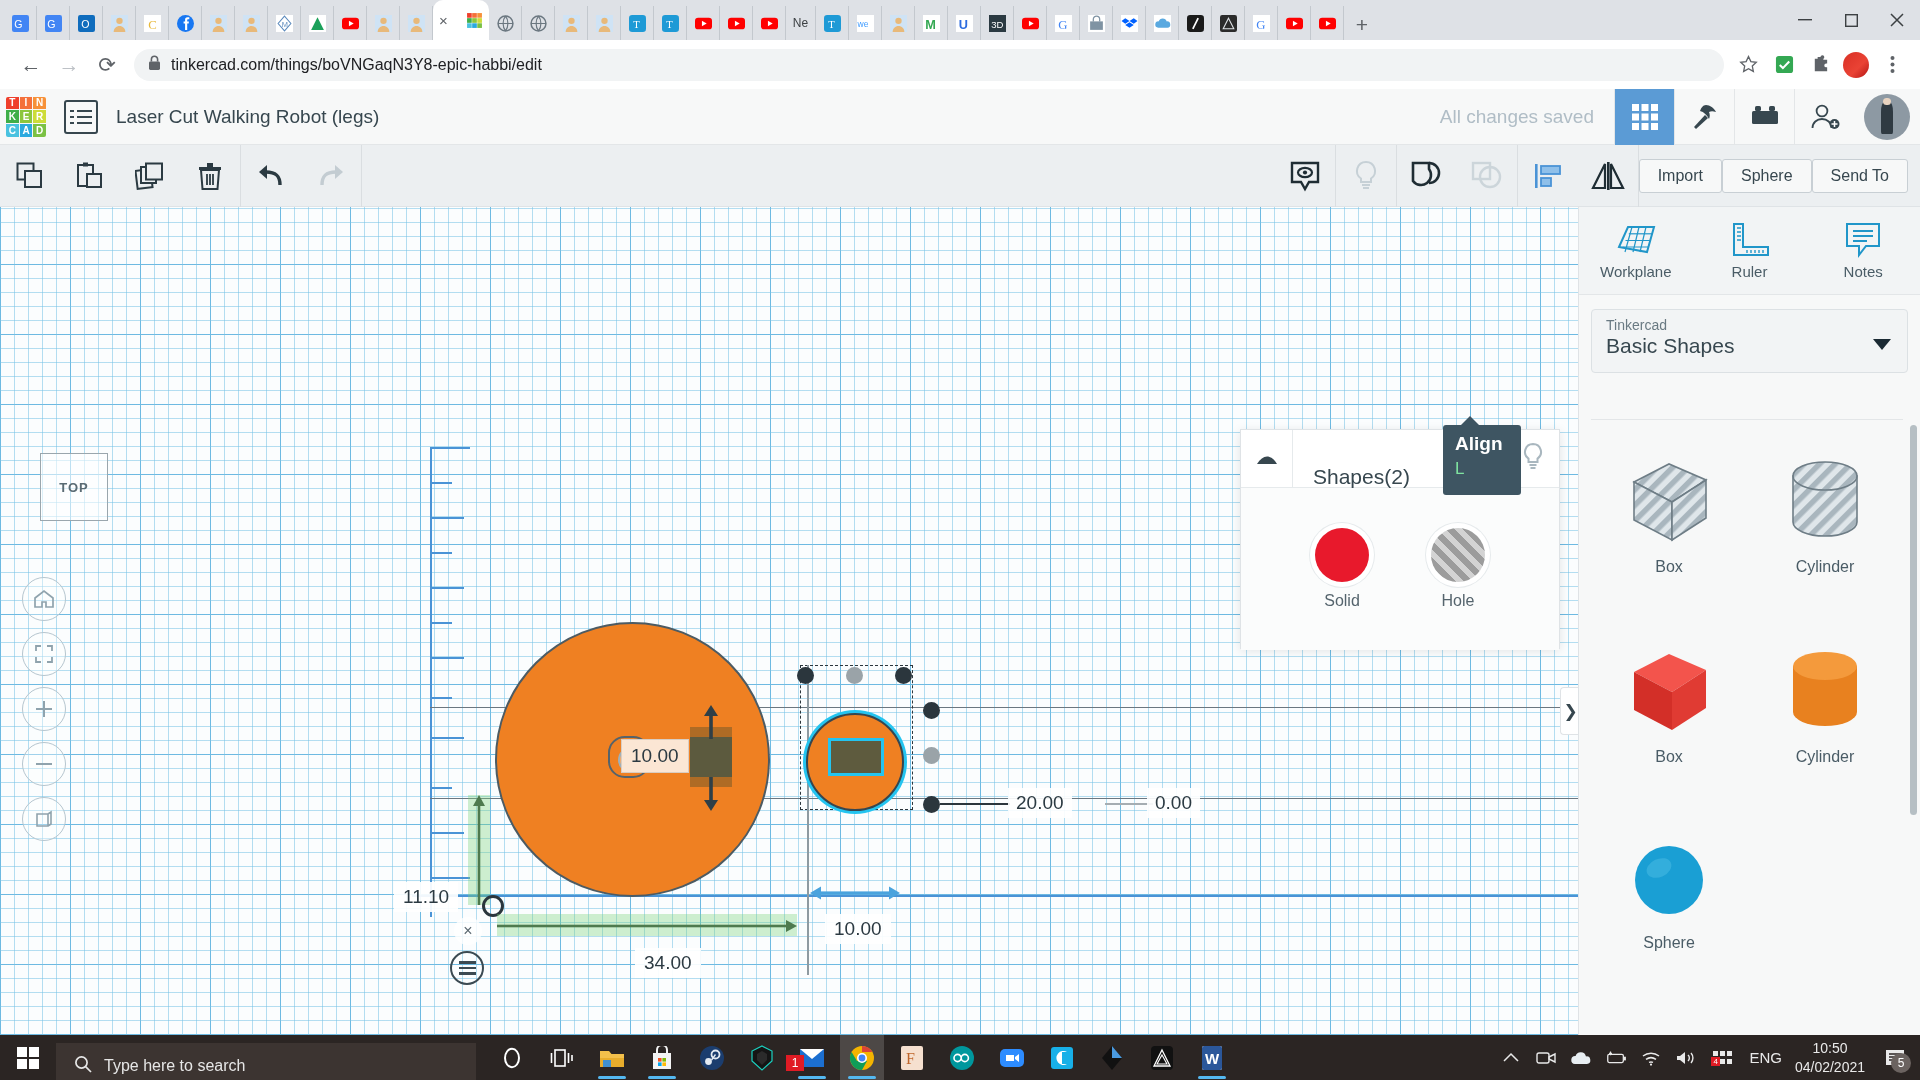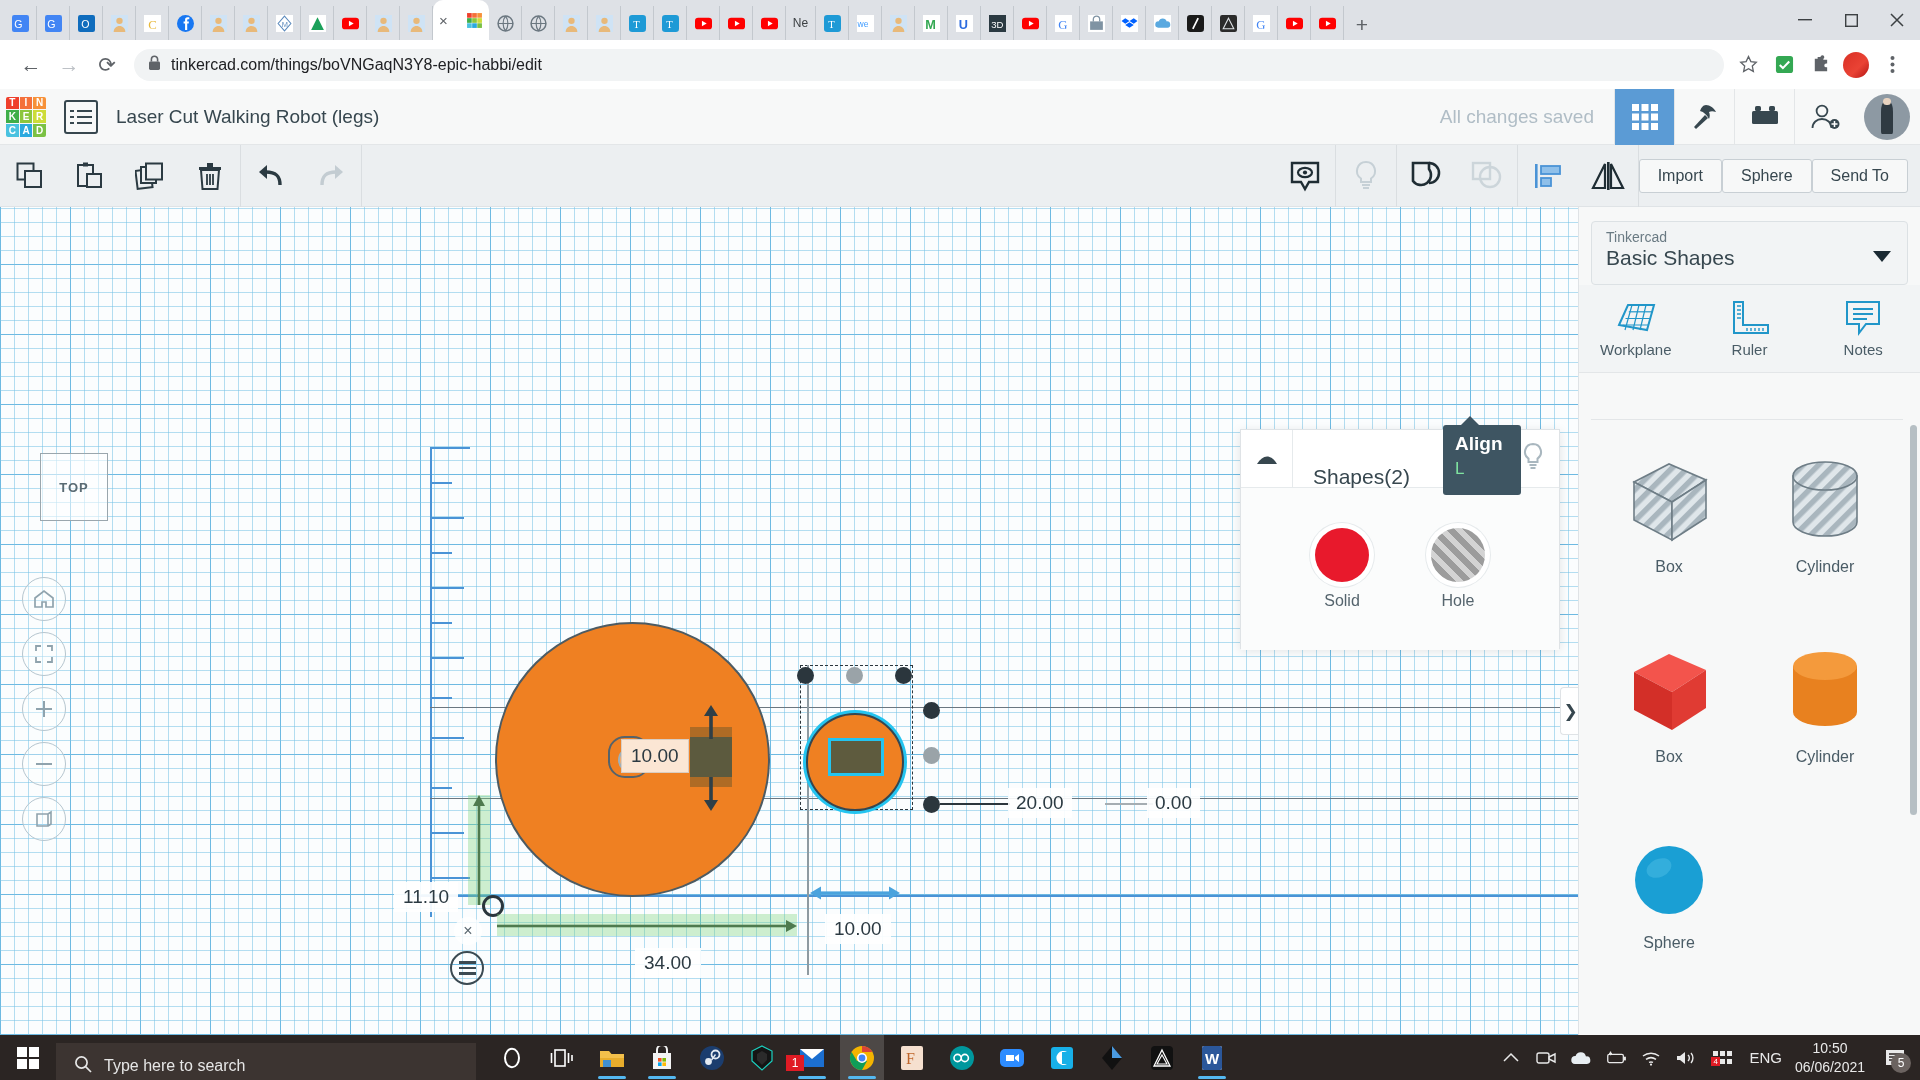--- a/index.html
+++ b/index.html
@@ -905,52 +905,52 @@
       <div id="align-tooltip">
         <div class="at-t">Align</div>
         <div class="at-k">L</div>
       </div>
 
     </div>
 
     <div id="sb-collapse">❯</div>
 
     <div id="sidebar">
+      <div id="sb-tools">
+        <div class="sbtool">
+          <svg width="44" height="38" viewBox="0 0 44 38">
+            <path d="M5 26 L14 6 H40 L33 31 Z" fill="none" stroke="#2196c9" stroke-width="2"></path>
+            <path d="M11.5 19.5 H36 M8.5 26 H34 M18 6 L11 31 M25 6 L19 31 M32 6 L26 31" stroke="#2196c9" stroke-width="1.2"></path>
+            <path d="M14.8 12.8 H38.3" stroke="#2196c9" stroke-width="1.2"></path>
+          </svg>
+          <div class="sbtool-label">Workplane</div>
+        </div>
+        <div class="sbtool">
+          <svg width="42" height="38" viewBox="0 0 42 38">
+            <path d="M6 3 H15 V26 H40 V34 H6 Z" fill="none" stroke="#2196c9" stroke-width="2"></path>
+            <path d="M9 7h4 M9 11h4 M9 15h4 M9 19h4 M19 29v3 M23 29v3 M27 29v3 M31 29v3 M35 29v3" stroke="#2196c9" stroke-width="1.4"></path>
+          </svg>
+          <div class="sbtool-label">Ruler</div>
+        </div>
+        <div class="sbtool">
+          <svg width="38" height="38" viewBox="0 0 38 38">
+            <path d="M3 3 H35 V25 H22 L15 34 L15 25 H3 Z" fill="none" stroke="#2196c9" stroke-width="2"></path>
+            <path d="M9 10h20 M9 15h20 M9 20h14" stroke="#2196c9" stroke-width="1.8"></path>
+          </svg>
+          <div class="sbtool-label">Notes</div>
+        </div>
+      </div>
+
       <div id="sb-libselect">
         <div id="sb-lib-sub">Tinkercad</div>
         <div id="sb-lib-main">Basic Shapes</div>
         <div id="sb-lib-caret">
           <svg width="18" height="11" viewBox="0 0 18 11">
               <path d="M0 0 H18 L9 11 Z" fill="#1b2a33"></path>
             </svg>
-        </div>
-      </div>
-
-      <div id="sb-tools">
-        <div class="sbtool">
-          <svg width="44" height="38" viewBox="0 0 44 38">
-            <path d="M5 26 L14 6 H40 L33 31 Z" fill="none" stroke="#2196c9" stroke-width="2"></path>
-            <path d="M11.5 19.5 H36 M8.5 26 H34 M18 6 L11 31 M25 6 L19 31 M32 6 L26 31" stroke="#2196c9" stroke-width="1.2"></path>
-            <path d="M14.8 12.8 H38.3" stroke="#2196c9" stroke-width="1.2"></path>
-          </svg>
-          <div class="sbtool-label">Workplane</div>
-        </div>
-        <div class="sbtool">
-          <svg width="42" height="38" viewBox="0 0 42 38">
-            <path d="M6 3 H15 V26 H40 V34 H6 Z" fill="none" stroke="#2196c9" stroke-width="2"></path>
-            <path d="M9 7h4 M9 11h4 M9 15h4 M9 19h4 M19 29v3 M23 29v3 M27 29v3 M31 29v3 M35 29v3" stroke="#2196c9" stroke-width="1.4"></path>
-          </svg>
-          <div class="sbtool-label">Ruler</div>
-        </div>
-        <div class="sbtool">
-          <svg width="38" height="38" viewBox="0 0 38 38">
-            <path d="M3 3 H35 V25 H22 L15 34 L15 25 H3 Z" fill="none" stroke="#2196c9" stroke-width="2"></path>
-            <path d="M9 10h20 M9 15h20 M9 20h14" stroke="#2196c9" stroke-width="1.8"></path>
-          </svg>
-          <div class="sbtool-label">Notes</div>
         </div>
       </div>
 
       <div id="sb-grid">
         <div class="sb-shape">
           <svg width="98" height="92" viewBox="0 0 98 92">
             <defs>
                 <pattern id="hp" width="11" height="11" patternTransform="rotate(45)" patternUnits="userSpaceOnUse">
               <rect width="11" height="11" fill="#dfe6ea"></rect>
                   <rect width="5.5" height="11" fill="#a9b6be"></rect>
@@ -1178,21 +1178,21 @@
             <rect x="9" y="9" width="5" height="5"></rect>
             <rect x="16" y="9" width="5" height="5"></rect>
           </g>
         <rect x="0" y="7" width="9" height="9" fill="#e01b24"></rect>
         <text x="2.6" y="14.4" font-family="Liberation Sans, sans-serif" font-size="8" fill="#fff">4</text>
       </svg>
     </div>
     <div id="tray-lang">ENG</div>
     <div id="tray-clock">
       <div>10:50</div>
-      <div>06/06/2021</div>
+      <div>04/02/2021</div>
     </div>
     <div id="tray-action">
       <svg width="20" height="18" viewBox="0 0 20 18">
           <rect x="1" y="1" width="18" height="15" fill="#e9e9e9"></rect>
           <path d="M4 5h12 M4 8h12 M4 11h8" stroke="#2b2523" stroke-width="1.4"></path>
         </svg>
       <span id="tray-badge">5</span>
     </div>
   </div>
 </div>

